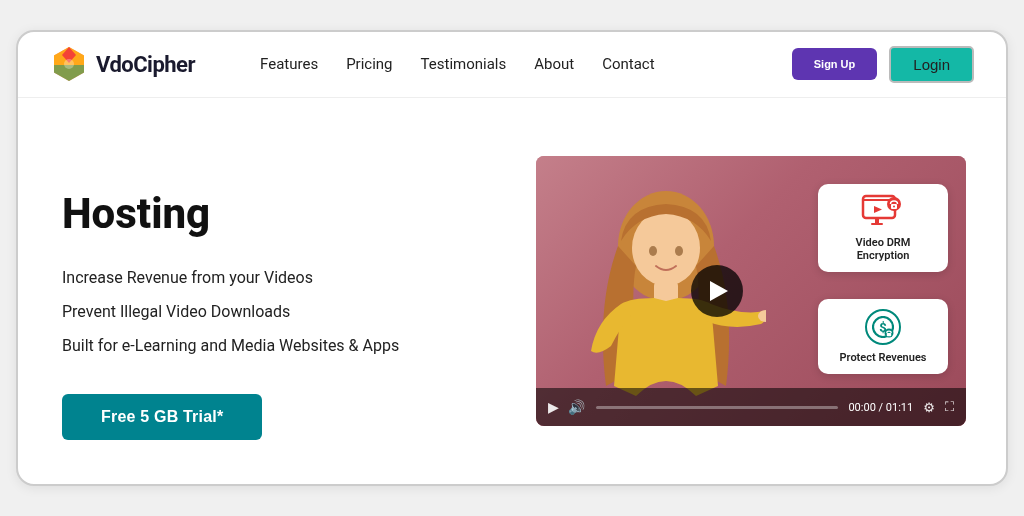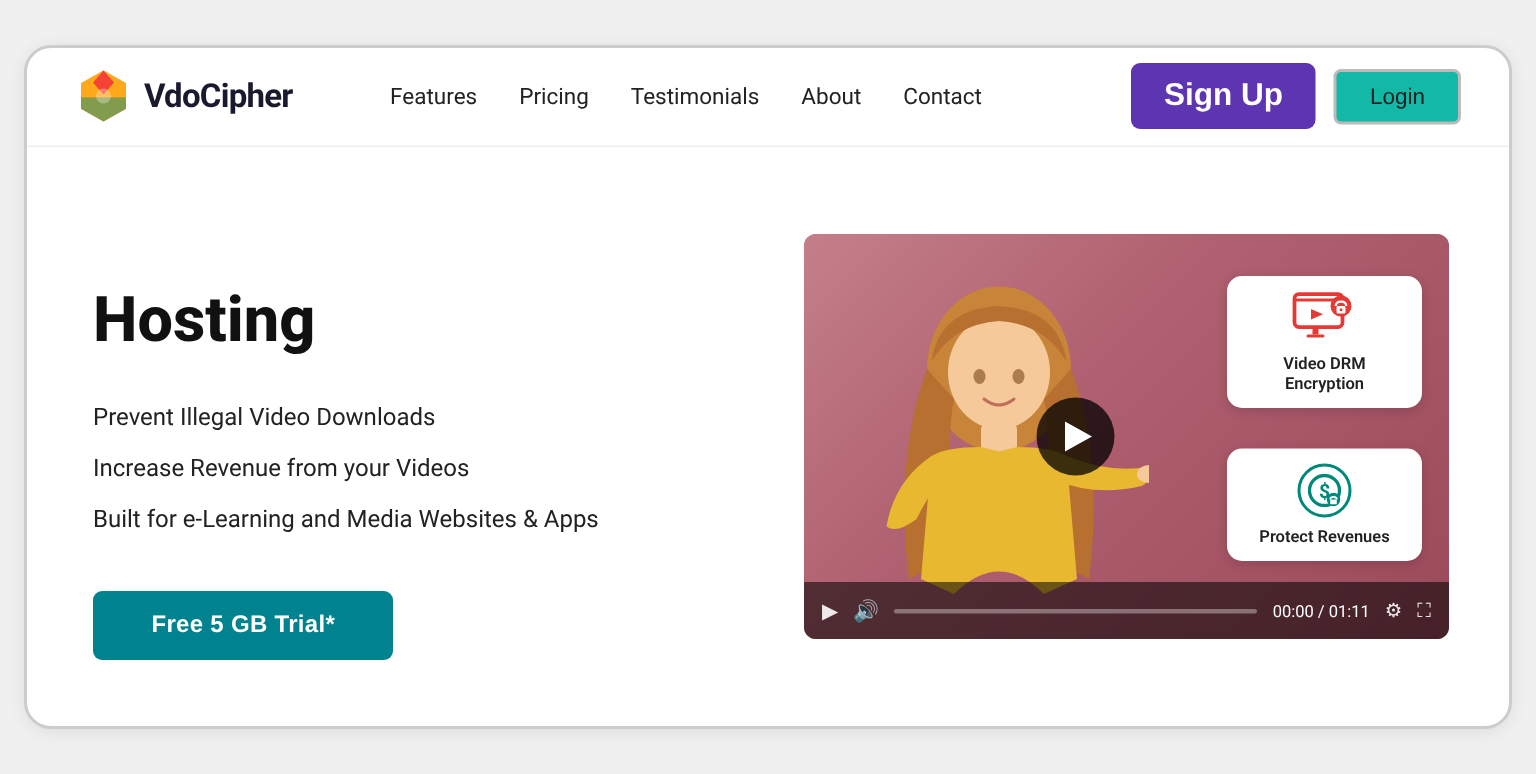--- a/index.html
+++ b/index.html
@@ -62,21 +62,21 @@
       display: flex;
       gap: 12px;
       align-items: center;
     }
     .btn-signup {
       background: #5e35b1;
       color: #fff;
       border: none;
       border-radius: 6px;
       padding: 10px 22px;
-      font-size: 21px;
+      font-size: 11px;
       font-weight: 600;
       cursor: pointer;
     }
     .btn-login {
       background: #14b8a6;
       color: #222;
       border: 2px solid #bbb;
       border-radius: 5px;
       padding: 8px 22px;
       font-size: 15px;
@@ -299,22 +299,22 @@
   </header>
 
   <div class="main-content">
 
     <div class="left-col">
       <h1 class="hero-title">
         <br>
         <span>Hosting</span>
       </h1>
       <div class="feature-list">
+        <div class="feature-item">Increase Revenue from your Videos</div>
         <div class="feature-item">Prevent Illegal Video Downloads</div>
-        <div class="feature-item">Increase Revenue from your Videos</div>
         <div class="feature-item">Built for e-Learning and Media Websites &amp; Apps</div>
       </div>
       <button class="btn-trial">Free 5 GB Trial*</button>
     </div>
 
     <div class="right-col">
       <div class="video-player">
 
         <div class="video-bg">
 

